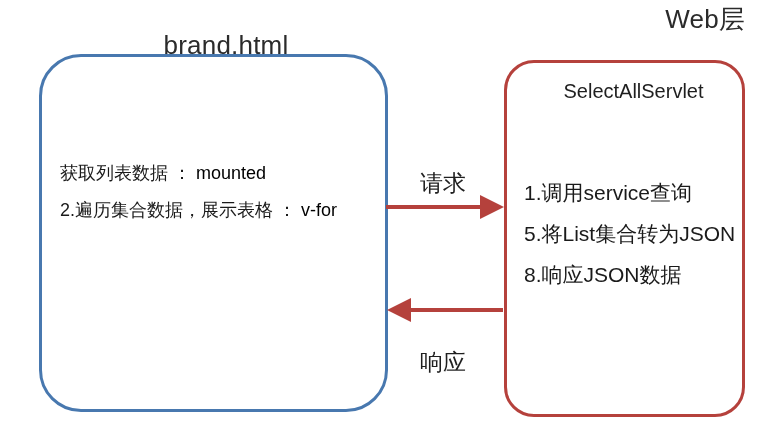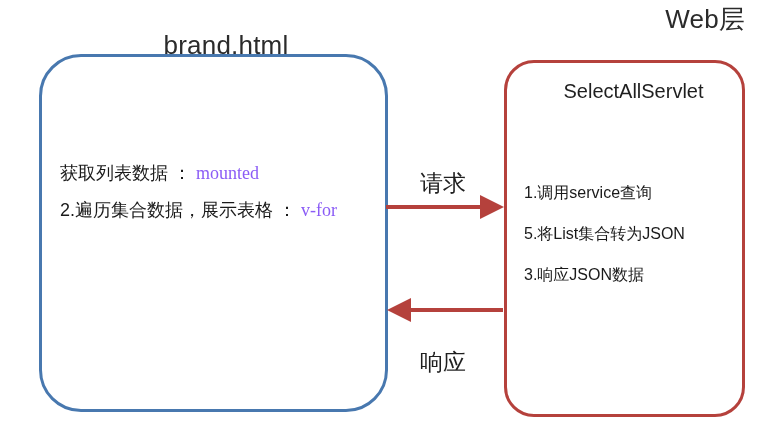--- a/index.html
+++ b/index.html
@@ -73,22 +73,21 @@
     top: 155px;
     width: 330px;
   }
   .client-line {
     color: #1a1a1a;
     font-size: 18px;
     line-height: 37px;
     white-space: nowrap;
   }
   .hl {
-    color: #8b5cf6;
-    font-family: Liberation Serif, serif;
+    color: #000000;
   }
 
   
   #server-heading {
     position: absolute;
     left: 504px;
     top: 80px;
     width: 247px;
     text-align: center;
     font-size: 20px;
@@ -97,21 +96,21 @@
     margin-left: 6px;
   }
   #server-list {
     position: absolute;
     left: 524px;
     top: 172px;
     width: 230px;
   }
   .server-line {
     color: #1a1a1a;
-    font-size: 16px;
+    font-size: 21px;
     line-height: 41px;
     white-space: nowrap;
   }
 
   
   .arrow-svg {
     position: absolute;
     left: 0;
     top: 0;
     width: 761px;
@@ -158,21 +157,21 @@
     </div>
   </div>
 
   <div class="panel" id="server-panel"></div>
 
   <div id="server-heading">SelectAllServlet</div>
 
   <div id="server-list">
     <div class="server-line">1.调用service查询</div>
     <div class="server-line">5.将List集合转为JSON</div>
-    <div class="server-line">3.响应JSON数据</div>
+    <div class="server-line">8.响应JSON数据</div>
   </div>
 
   <svg class="arrow-svg" viewBox="0 0 761 428" xmlns="http://www.w3.org/2000/svg">
     <defs>
       <marker id="head-right" markerWidth="6" markerHeight="6" refX="5" refY="3" orient="auto" markerUnits="strokeWidth">
         <path d="M0,0 L6,3 L0,6 z" fill="#B5413C"></path>
       </marker>
       <marker id="head-left" markerWidth="6" markerHeight="6" refX="5" refY="3" orient="auto" markerUnits="strokeWidth">
         <path d="M0,0 L6,3 L0,6 z" fill="#B5413C"></path>
       </marker>

